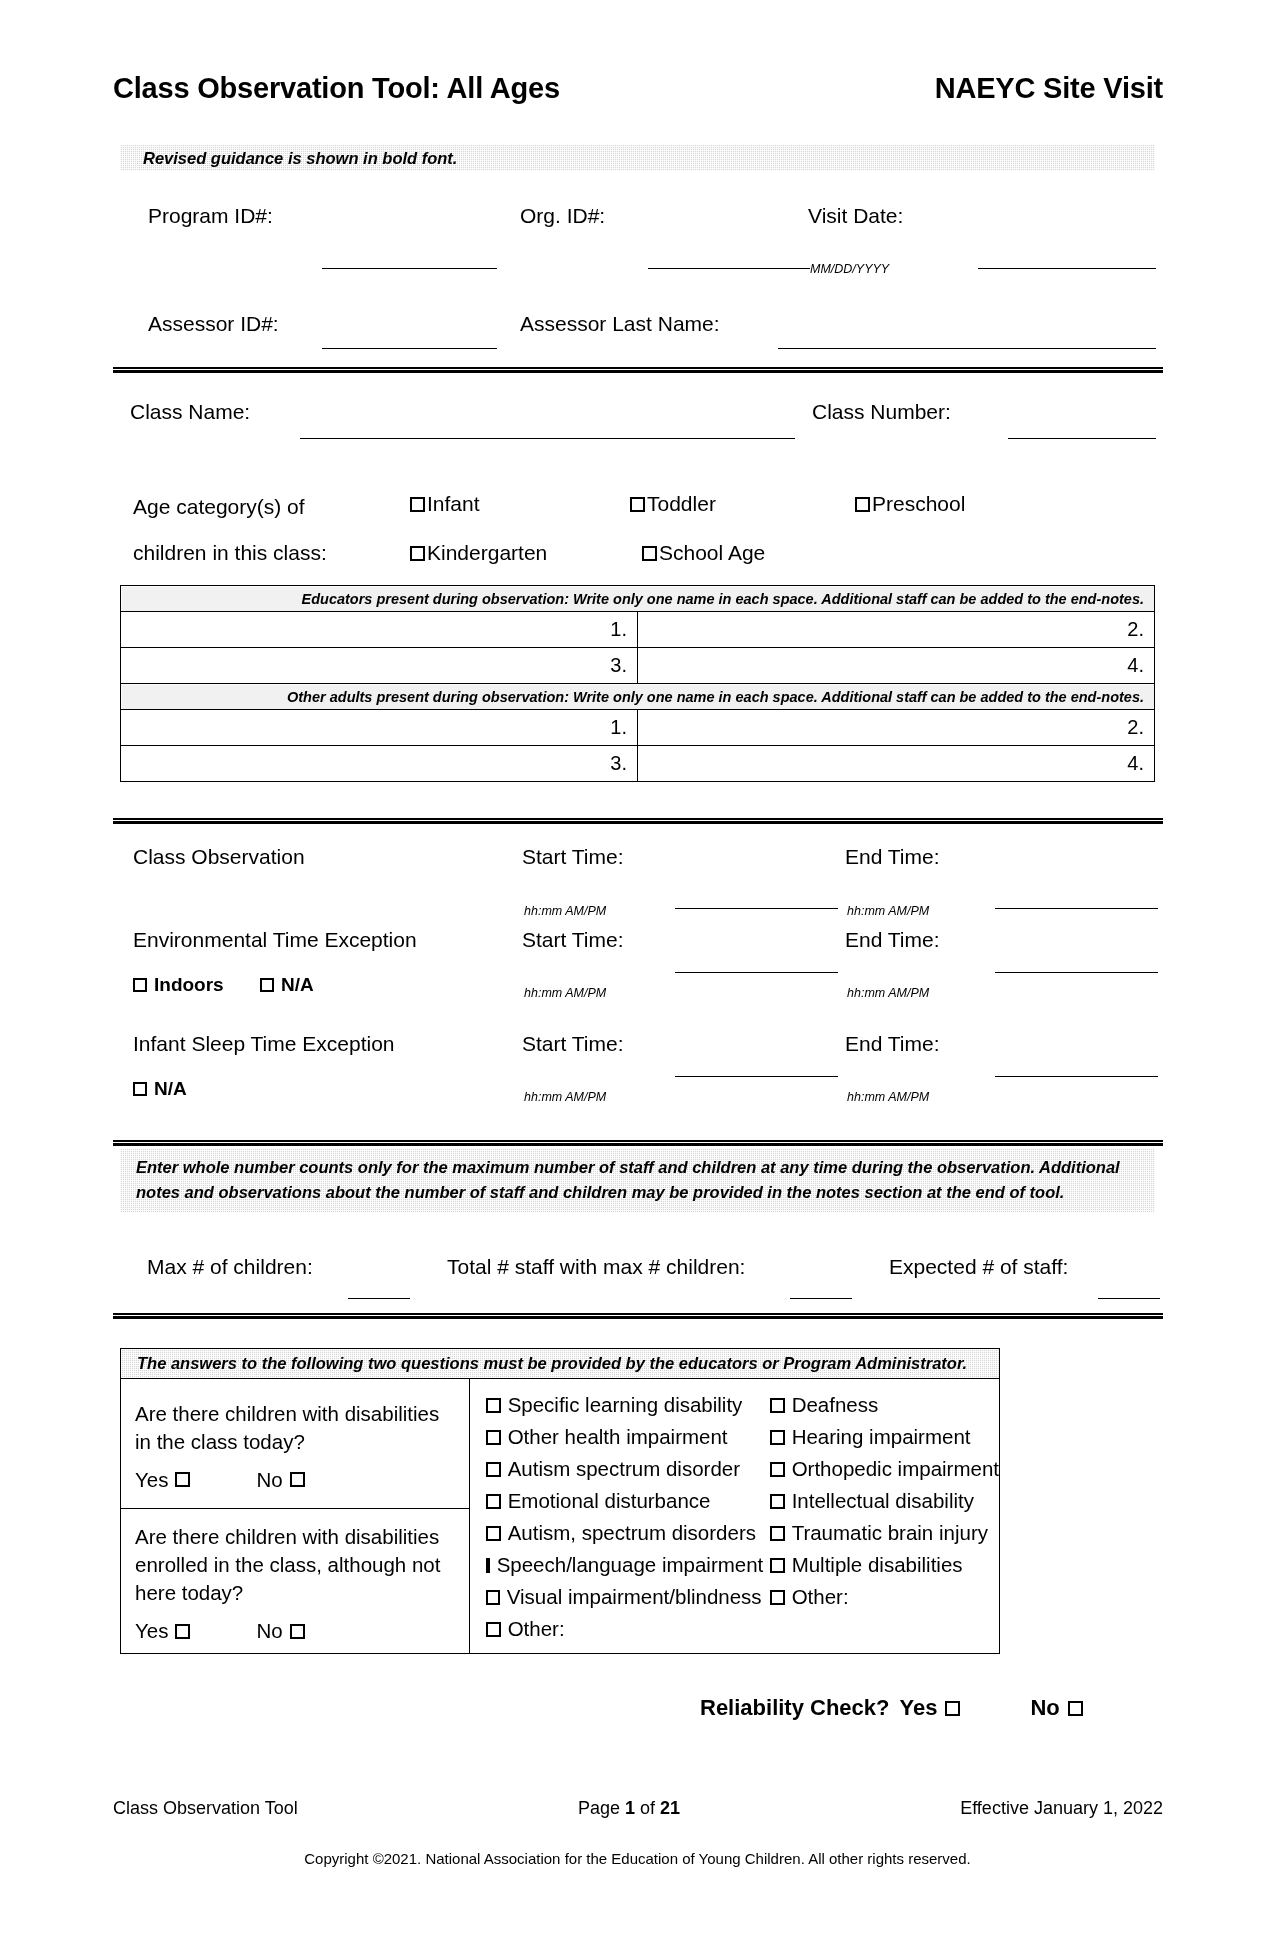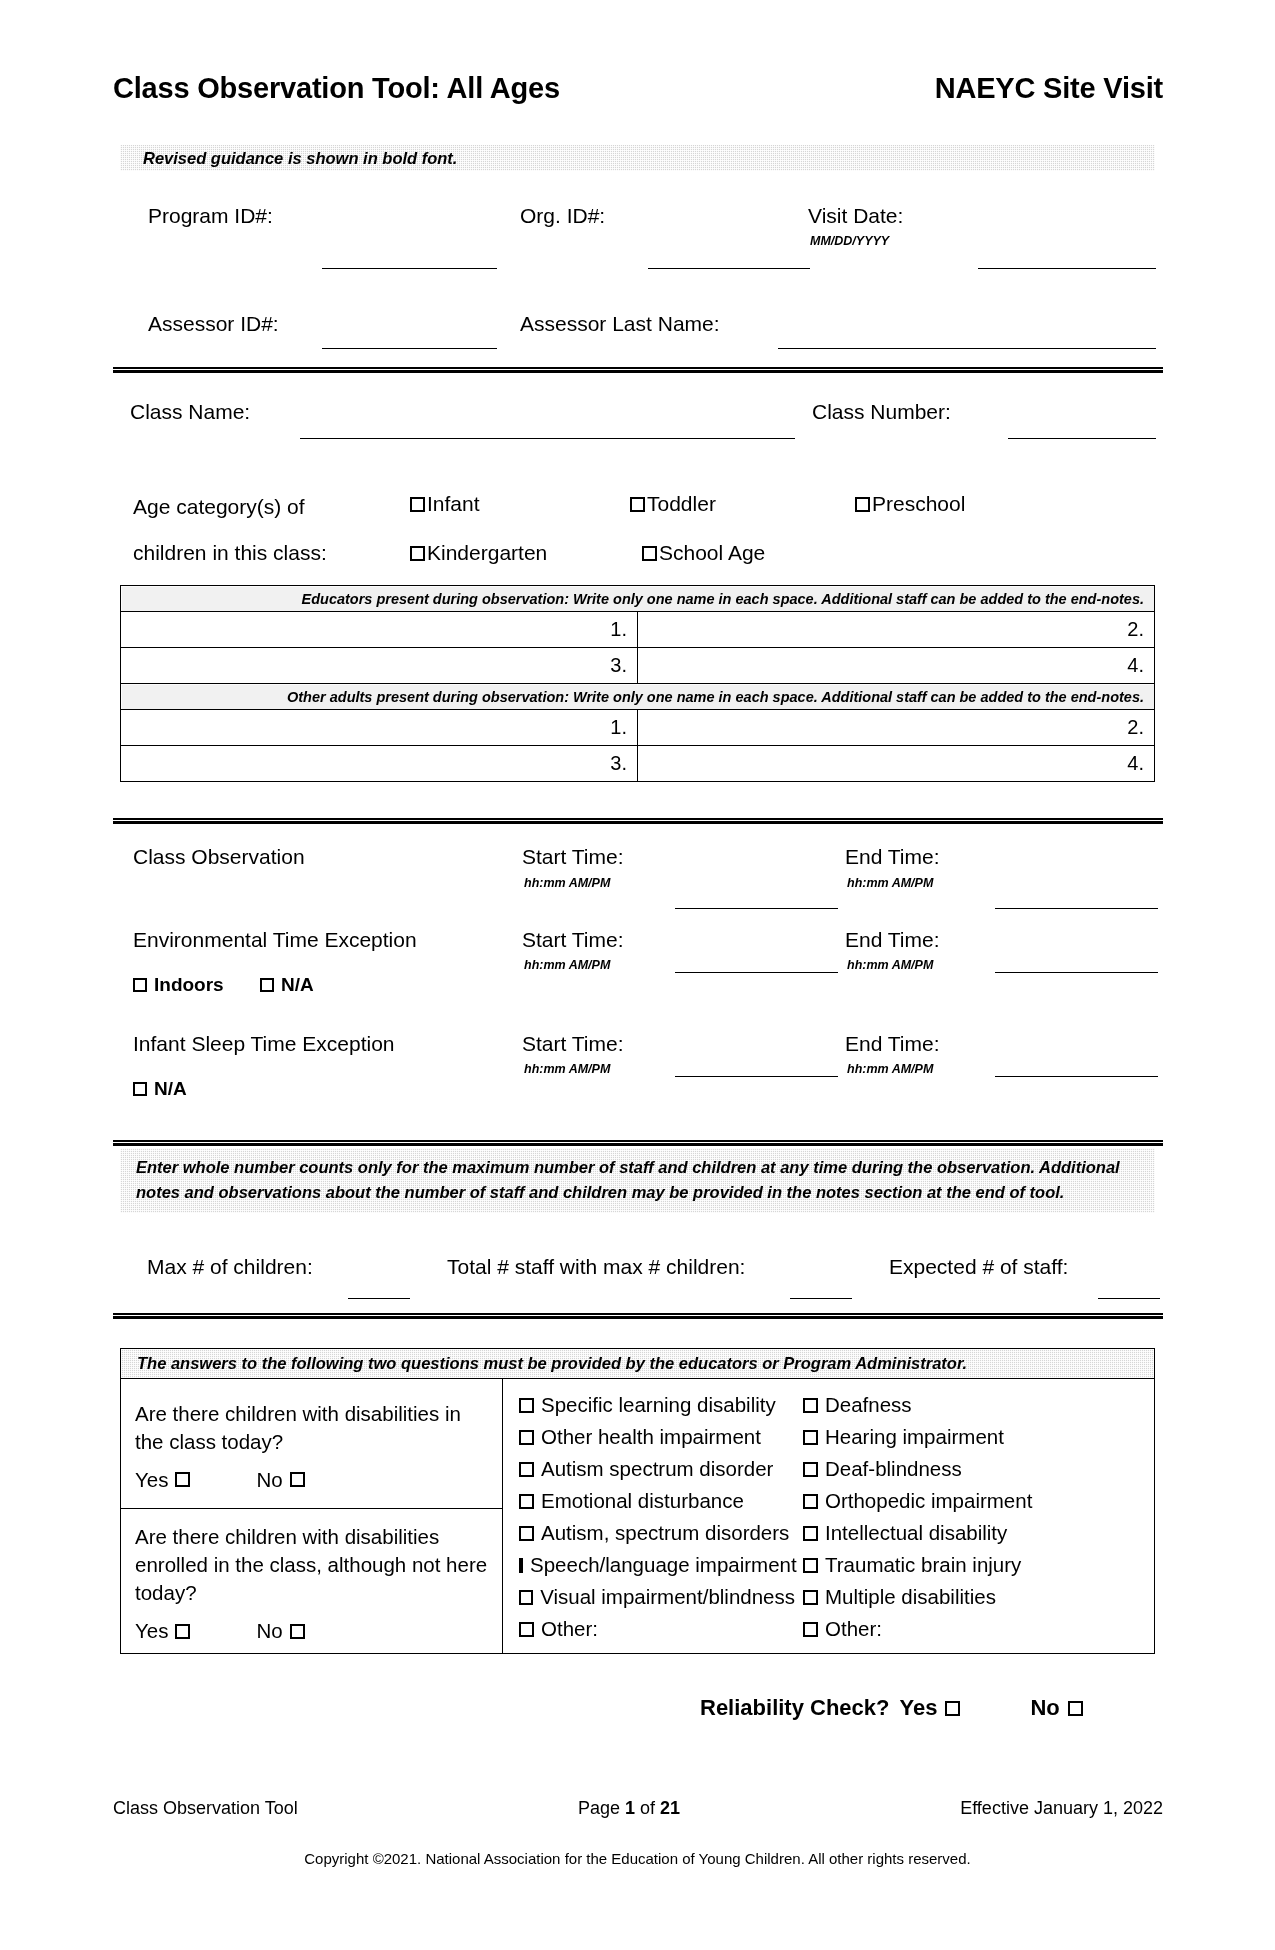--- a/index.html
+++ b/index.html
@@ -69,22 +69,23 @@
 
   
   .flabel {
     font-size: 21px;
     font-weight: normal;
     white-space: nowrap;
   }
   .fhint {
     font-size: 12.5px;
     font-style: italic;
-    font-weight: bold;
-    white-space: nowrap;
+    font-weight: normal;
+    white-space: nowrap;
+    margin-top: 28px;
   }
   .uline {
     position: absolute;
     height: 0;
     border-bottom: 1.6px solid #000;
   }
 
   
   .abs { position: absolute; }
 
@@ -162,21 +163,21 @@
     font-style: italic;
     font-weight: bold;
     line-height: 1.52;
   }
 
   
   .dis-wrap {
     position: absolute;
     left: 120px;
     top: 1348px;
-    width: 1035px;
+    width: 880px;
     border: 1.6px solid #000;
   }
   .dis-hdr {
     height: 30px;
     display: flex;
     align-items: center;
     padding-left: 16px;
     font-size: 16.5px;
     font-style: italic;
     font-weight: bold;
@@ -488,24 +489,20 @@
           <div class="dis-opt">
             <span class="cbox"></span>
             <span>Deafness</span>
           </div>
           <div class="dis-opt">
             <span class="cbox"></span>
             <span>Hearing impairment</span>
           </div>
           <div class="dis-opt">
             <span class="cbox"></span>
-            <span>Deaf-blindness</span>
-          </div>
-          <div class="dis-opt">
-            <span class="cbox"></span>
             <span>Orthopedic impairment</span>
           </div>
           <div class="dis-opt">
             <span class="cbox"></span>
             <span>Intellectual disability</span>
           </div>
           <div class="dis-opt">
             <span class="cbox"></span>
             <span>Traumatic brain injury</span>
           </div>

